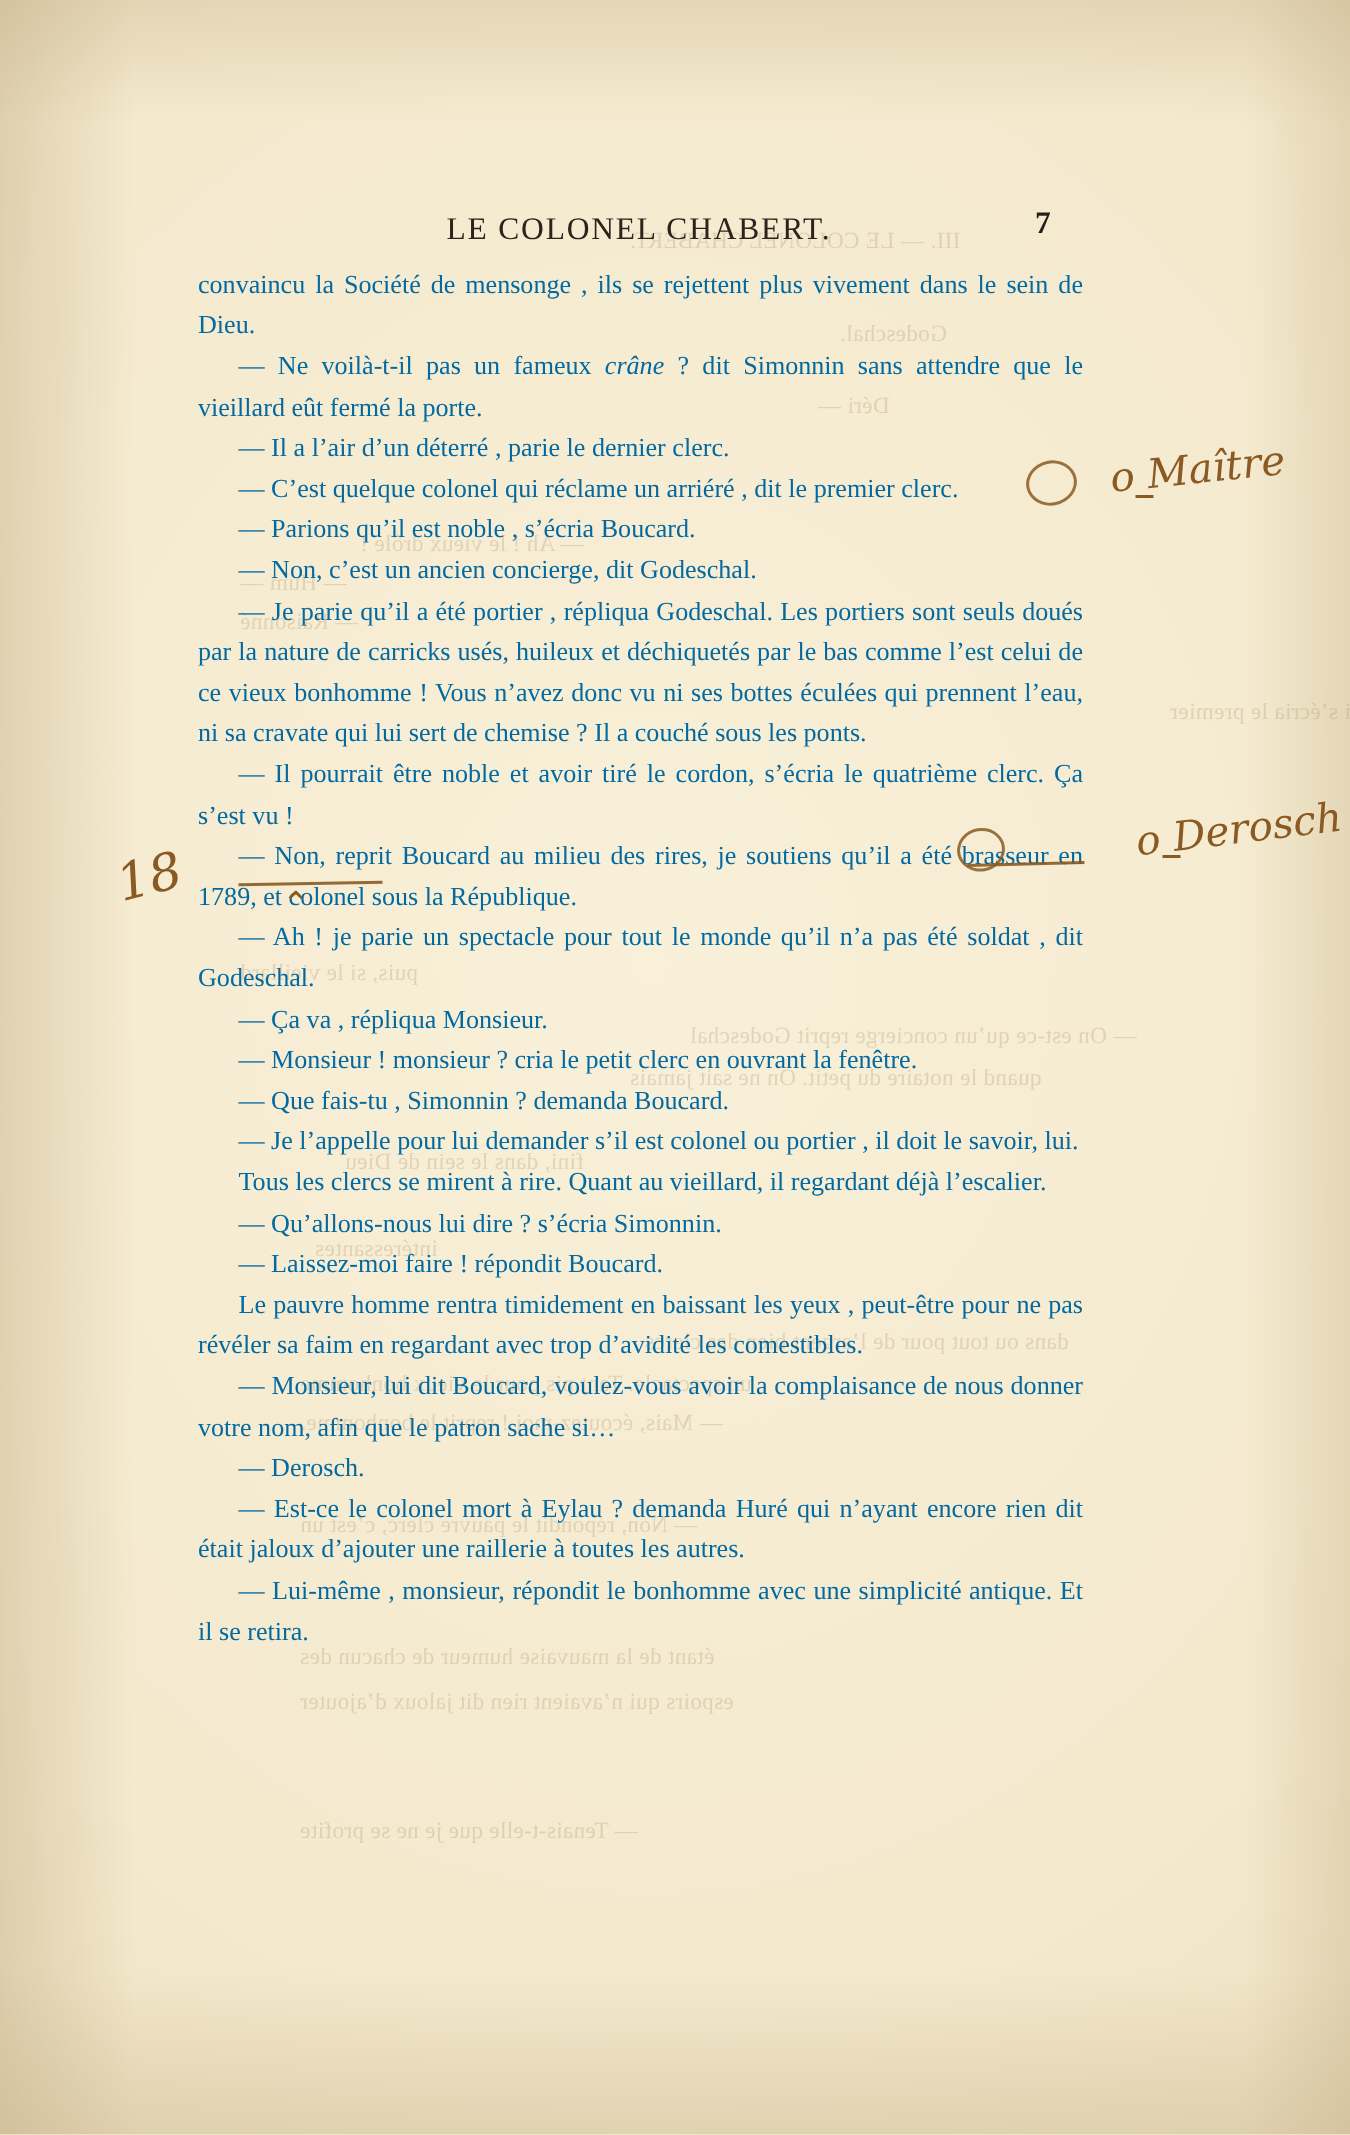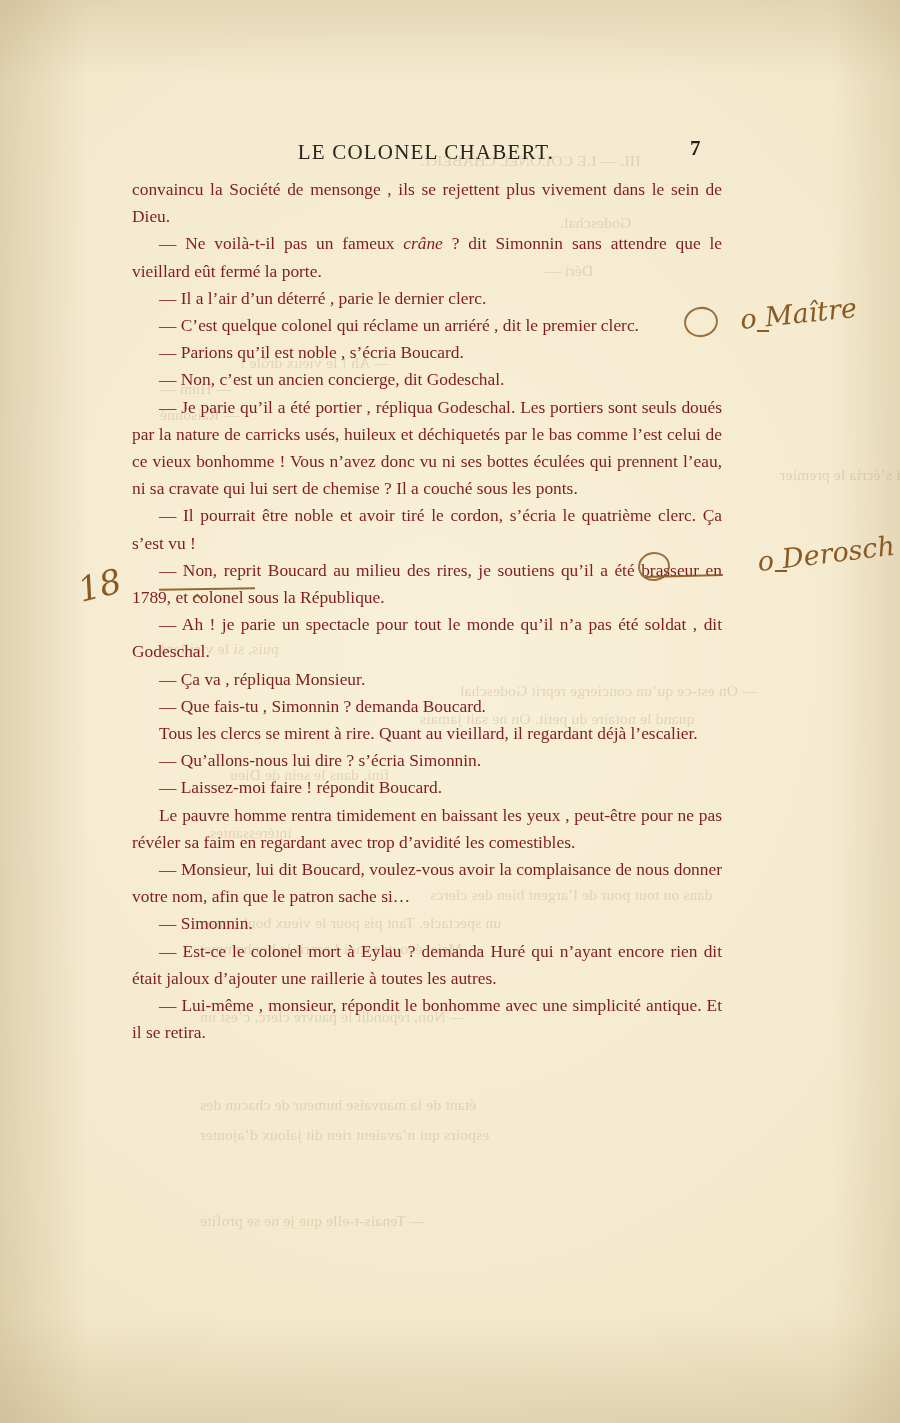--- a/index.html
+++ b/index.html
@@ -98,21 +98,21 @@
 
   .body-text {
     position: absolute;
     top: 176px;
     left: 132px;
     width: 590px;
     font-size: 17.4px;
     line-height: 27.2px;
     text-align: justify;
     text-justify: inter-word;
-    color: #7f1d1d;
+    color: #0369a1;
   }
   .body-text p {
     margin: 0;
     text-indent: 0;
   }
   .body-text p.ind {
     text-indent: 27px;
   }
   .body-text .em {
     font-style: italic;
@@ -271,27 +271,29 @@
     <p class="ind">— Ne voilà-t-il pas un fameux <span class="em">crâne</span> ? dit Simonnin sans attendre que le vieillard eût fermé la porte.</p>
     <p class="ind">— Il a l’air d’un déterré , parie le dernier clerc.</p>
     <p class="ind">— C’est quelque colonel qui réclame un arriéré , dit le premier clerc.</p>
     <p class="ind">— Parions qu’il est noble , s’écria Boucard.</p>
     <p class="ind">— Non, c’est un ancien concierge, dit Godeschal.</p>
     <p class="ind">— Je parie qu’il a été portier , répliqua Godeschal. Les portiers sont seuls doués par la nature de carricks usés, huileux et déchiquetés par le bas comme l’est celui de ce vieux bonhomme ! Vous n’avez donc vu ni ses bottes éculées qui prennent l’eau, ni sa cravate qui lui sert de chemise ? Il a couché sous les ponts.</p>
     <p class="ind">— Il pourrait être noble et avoir tiré le cordon, s’écria le quatrième clerc. Ça s’est vu !</p>
     <p class="ind">— Non, reprit Boucard au milieu des rires, je soutiens qu’il a été brasseur en 1789, et colonel sous la République.</p>
     <p class="ind">— Ah ! je parie un spectacle pour tout le monde qu’il n’a pas été soldat , dit Godeschal.</p>
     <p class="ind">— Ça va , répliqua Monsieur.</p>
+    <p class="ind">— Monsieur ! monsieur ? cria le petit clerc en ouvrant la fenêtre.</p>
     <p class="ind">— Que fais-tu , Simonnin ? demanda Boucard.</p>
+    <p class="ind">— Je l’appelle pour lui demander s’il est colonel ou portier , il doit le savoir, lui.</p>
     <p class="ind">Tous les clercs se mirent à rire. Quant au vieillard, il regardant déjà l’escalier.</p>
     <p class="ind">— Qu’allons-nous lui dire ? s’écria Simonnin.</p>
     <p class="ind">— Laissez-moi faire ! répondit Boucard.</p>
     <p class="ind">Le pauvre homme rentra timidement en baissant les yeux , peut-être pour ne pas révéler sa faim en regardant avec trop d’avidité les comestibles.</p>
     <p class="ind">— Monsieur, lui dit Boucard, voulez-vous avoir la complaisance de nous donner votre nom, afin que le patron sache si…</p>
-    <p class="ind">— Simonnin.</p>
+    <p class="ind">— Derosch.</p>
     <p class="ind">— Est-ce le colonel mort à Eylau ? demanda Huré qui n’ayant encore rien dit était jaloux d’ajouter une raillerie à toutes les autres.</p>
     <p class="ind">— Lui-même , monsieur, répondit le bonhomme avec une simplicité antique. Et il se retira.</p>
   </div>
 </div>
 
 <div class="ink ink-maitre">o Maître</div>
 <div class="ink-underline-maitre"></div>
 <div class="ink ink-derosch">o Derosch</div>
 <div class="ink-underline-derosch"></div>
 <div class="ink ink-18">18</div>

